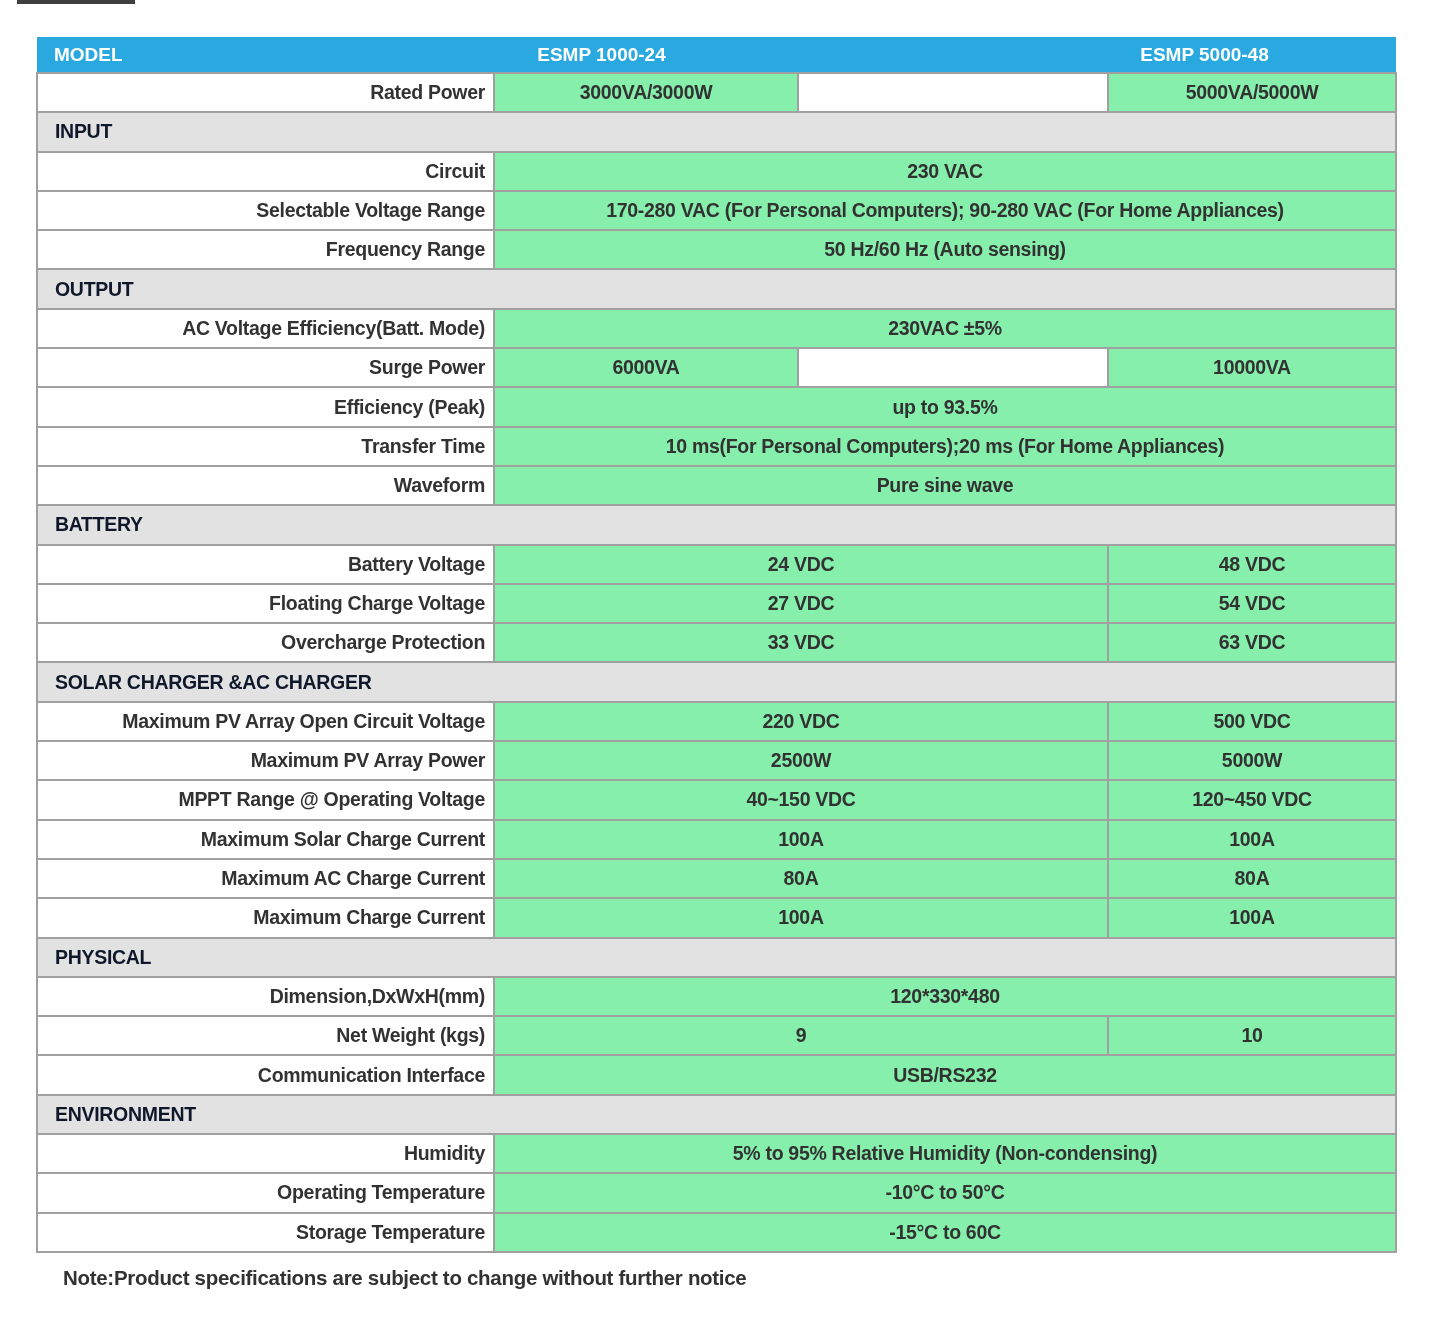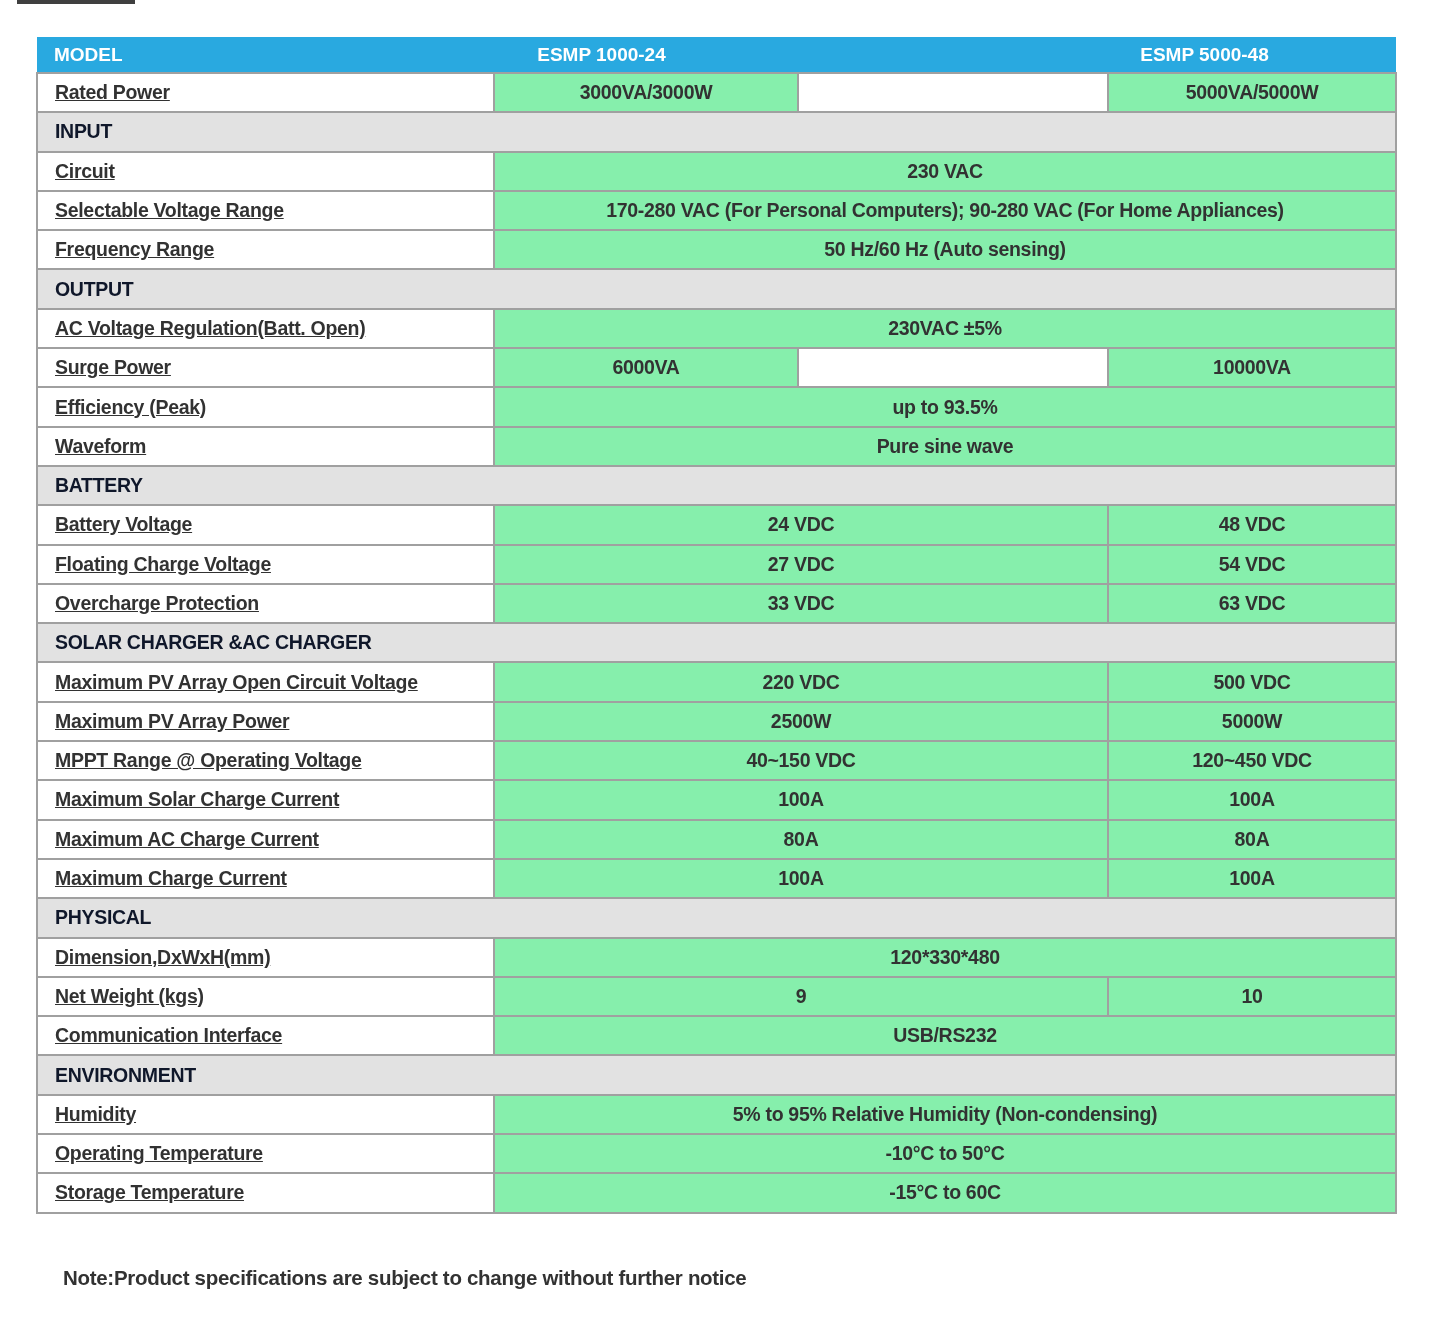--- a/index.html
+++ b/index.html
@@ -49,24 +49,23 @@
     color: #ffffff;
     font-size: 19px;
     letter-spacing: 0;
   }
   th.model-label-cell {
     text-align: left;
     padding-left: 17px;
   }
   th.model-cell { text-align: center; }
   td.label-cell {
-    text-align: left;
+    text-align: right;
     padding: 0 8px 0 17px;
     background: #ffffff;
-    text-decoration: underline;
   }
   td.value-cell {
     text-align: center;
     padding: 0;
     background: #86efac;
   }
   td.empty-cell { background: #ffffff; }
   td.section-cell {
     background: #e2e2e2;
     text-align: left;
@@ -124,34 +123,38 @@
         <td class="value-cell" colspan="3">170-280 VAC (For Personal Computers); 90-280 VAC (For Home Appliances)</td>
       </tr>
       <tr class="row-full">
         <td class="label-cell">Frequency Range</td>
         <td class="value-cell" colspan="3">50 Hz/60 Hz (Auto sensing)</td>
       </tr>
       <tr class="row-section">
         <td class="section-cell" colspan="4">OUTPUT</td>
       </tr>
       <tr class="row-full">
-        <td class="label-cell">AC Voltage Regulation(Batt. Open)</td>
+        <td class="label-cell">AC Voltage Efficiency(Batt. Mode)</td>
         <td class="value-cell" colspan="3">230VAC ±5%</td>
       </tr>
       <tr class="row-triple">
         <td class="label-cell">Surge Power</td>
         <td class="value-cell">6000VA</td>
         <td class="empty-cell"></td>
         <td class="value-cell">10000VA</td>
       </tr>
       <tr class="row-full">
         <td class="label-cell">Efficiency (Peak)</td>
         <td class="value-cell" colspan="3">up to 93.5%</td>
       </tr>
       <tr class="row-full">
+        <td class="label-cell">Transfer Time</td>
+        <td class="value-cell" colspan="3">10 ms(For Personal Computers);20 ms (For Home Appliances)</td>
+      </tr>
+      <tr class="row-full">
         <td class="label-cell">Waveform</td>
         <td class="value-cell" colspan="3">Pure sine wave</td>
       </tr>
       <tr class="row-section">
         <td class="section-cell" colspan="4">BATTERY</td>
       </tr>
       <tr class="row-split">
         <td class="label-cell">Battery Voltage</td>
         <td class="value-cell" colspan="2">24 VDC</td>
         <td class="value-cell">48 VDC</td>

